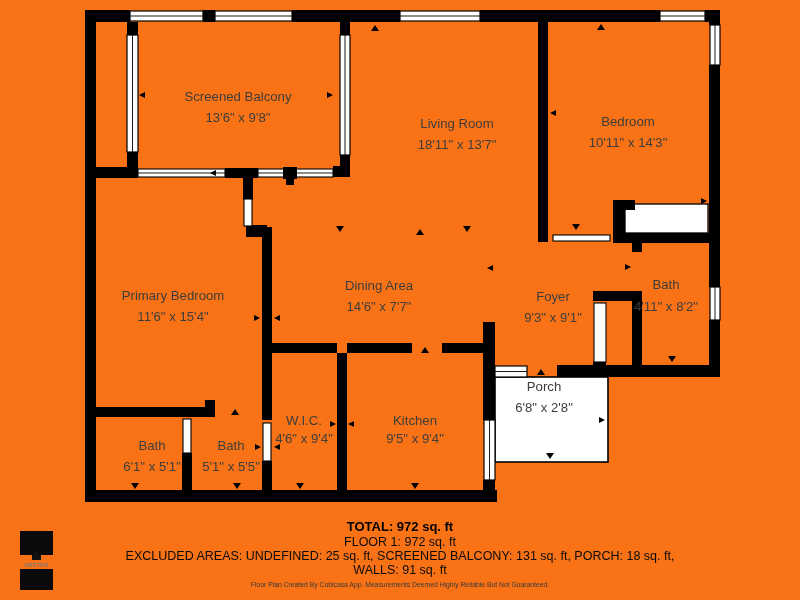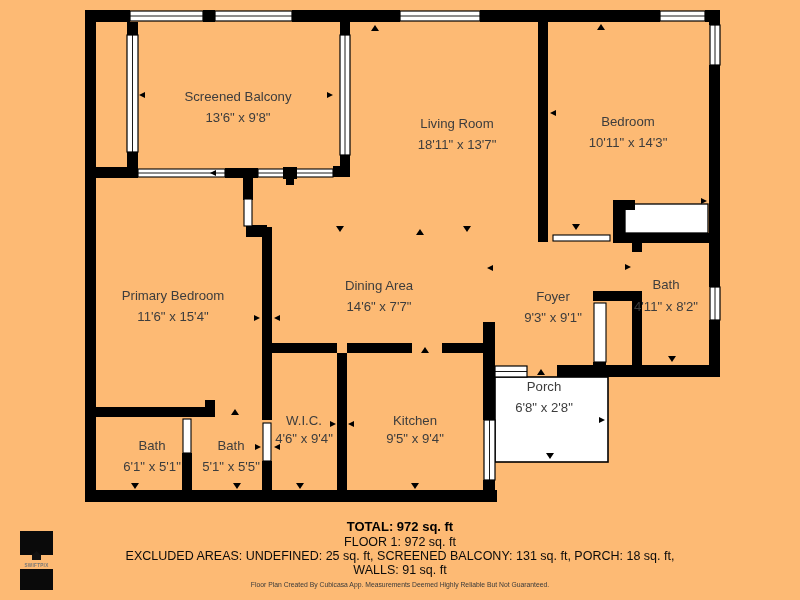--- a/index.html
+++ b/index.html
@@ -1,16 +1,16 @@
 <!DOCTYPE html>
 <html><head>
 <meta charset="utf-8">
 <style>
   html,body{margin:0;padding:0;background:#fff;}
-  .stage{position:relative;width:800px;height:600px;background:#fdba74;overflow:hidden;
+  .stage{position:relative;width:800px;height:600px;background:#f97316;overflow:hidden;
          font-family:"Liberation Sans", sans-serif;}
   svg{position:absolute;left:0;top:0;}
   text{font-family:"Liberation Sans", sans-serif;}
   .rm{font-size:13.2px;fill:#3d3d3d;text-anchor:middle;}
   .sum{font-size:12.5px;fill:#0b0b0b;text-anchor:middle;}
   .sumb{font-size:13px;font-weight:bold;fill:#000;text-anchor:middle;}
   .disc{font-size:6.8px;fill:#3a3a3a;text-anchor:middle;}
   .logo-t{font-size:4.6px;font-weight:bold;fill:#777;text-anchor:middle;letter-spacing:.3px;}
   .wall{fill:#000;}
   .win{fill:#fff;stroke:#000;stroke-width:1.2;}

